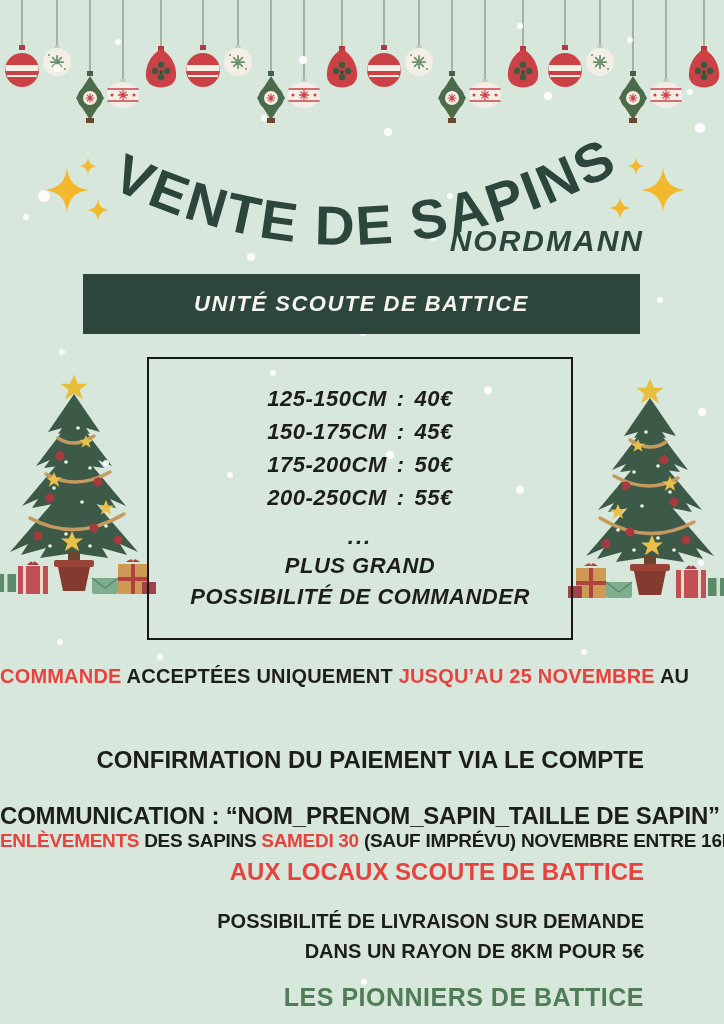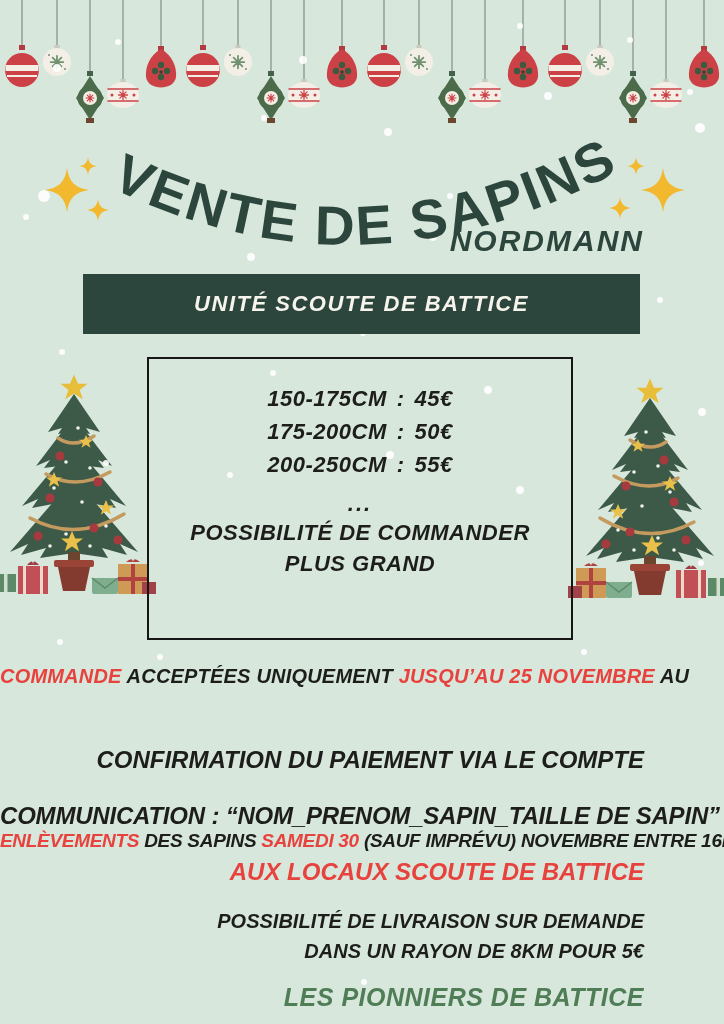--- a/index.html
+++ b/index.html
@@ -36,21 +36,21 @@
     border:2.5px solid #161616;
     display:flex;flex-direction:column;align-items:center;
     padding-top:23px;
     color:#1d1d1b;font-weight:800;font-style:italic;
   }
   .price-row{font-size:22px;line-height:33px;letter-spacing:0.5px;white-space:pre;}
   .price-sep{padding:0 10px;}
   .price-ellipsis{font-size:22px;line-height:26px;margin-top:10px;letter-spacing:2px;}
   .price-note{font-size:22px;line-height:31px;letter-spacing:0.5px;}
 
-  .txt{font-weight:800;font-style:italic;color:#1d1d1b;white-space:nowrap;}
+  .txt{font-weight:800;color:#1d1d1b;white-space:nowrap;}
   .seg-red{color:#e8423e;}
   .seg-dark{color:#1d1d1b;}
   .order-line1{top:665px;font-size:20px;letter-spacing:0.2px;}
   .order-line2{top:692px;font-size:20px;}
   .pay{font-size:24px;}
   .pay1{top:746px;}
   .pay2{top:774px;}
   .pay3{top:802px;letter-spacing:-0.2px;}
   .pay4{top:830px;font-size:19px;letter-spacing:-0.3px;}
   .pay5{top:858px;color:#e8423e;}
@@ -252,26 +252,27 @@
     </text>
   </svg>
 
   <div class="centered variety">NORDMANN</div>
 
   <div class="banner">
     <span>UNITÉ SCOUTE DE BATTICE</span>
   </div>
 
   <div class="price-box">
+    <div class="price-row"><span>125-150CM</span><span class="price-sep">:</span><span>40€</span></div>
     <div class="price-row"><span>150-175CM</span><span class="price-sep">:</span><span>45€</span></div>
     <div class="price-row"><span>175-200CM</span><span class="price-sep">:</span><span>50€</span></div>
     <div class="price-row"><span>200-250CM</span><span class="price-sep">:</span><span>55€</span></div>
     <div class="price-ellipsis">...</div>
+    <div class="price-note">PLUS GRAND</div>
     <div class="price-note">POSSIBILITÉ DE COMMANDER</div>
-    <div class="price-note">PLUS GRAND</div>
   </div>
 
   <div class="centered txt order-line1"><span class="seg-red">COMMANDE </span><span class="seg-dark">ACCEPTÉES UNIQUEMENT </span><span class="seg-red">JUSQU’AU 25 NOVEMBRE </span><span class="seg-dark">AU</span></div>
 
   <div class="centered txt pay pay1">CONFIRMATION DU PAIEMENT VIA LE COMPTE</div>
   <div class="centered txt pay pay3">COMMUNICATION : “NOM_PRENOM_SAPIN_TAILLE DE SAPIN”</div>
   <div class="centered txt pay pay4"><span class="seg-red">ENLÈVEMENTS </span><span class="seg-dark">DES SAPINS </span><span class="seg-red">SAMEDI 30 </span><span class="seg-dark">(SAUF IMPRÉVU) NOVEMBRE ENTRE 16H ET 19H</span></div>
   <div class="centered txt pay pay5">AUX LOCAUX SCOUTE DE BATTICE</div>
 
   <div class="centered txt del1">POSSIBILITÉ DE LIVRAISON SUR DEMANDE</div>

